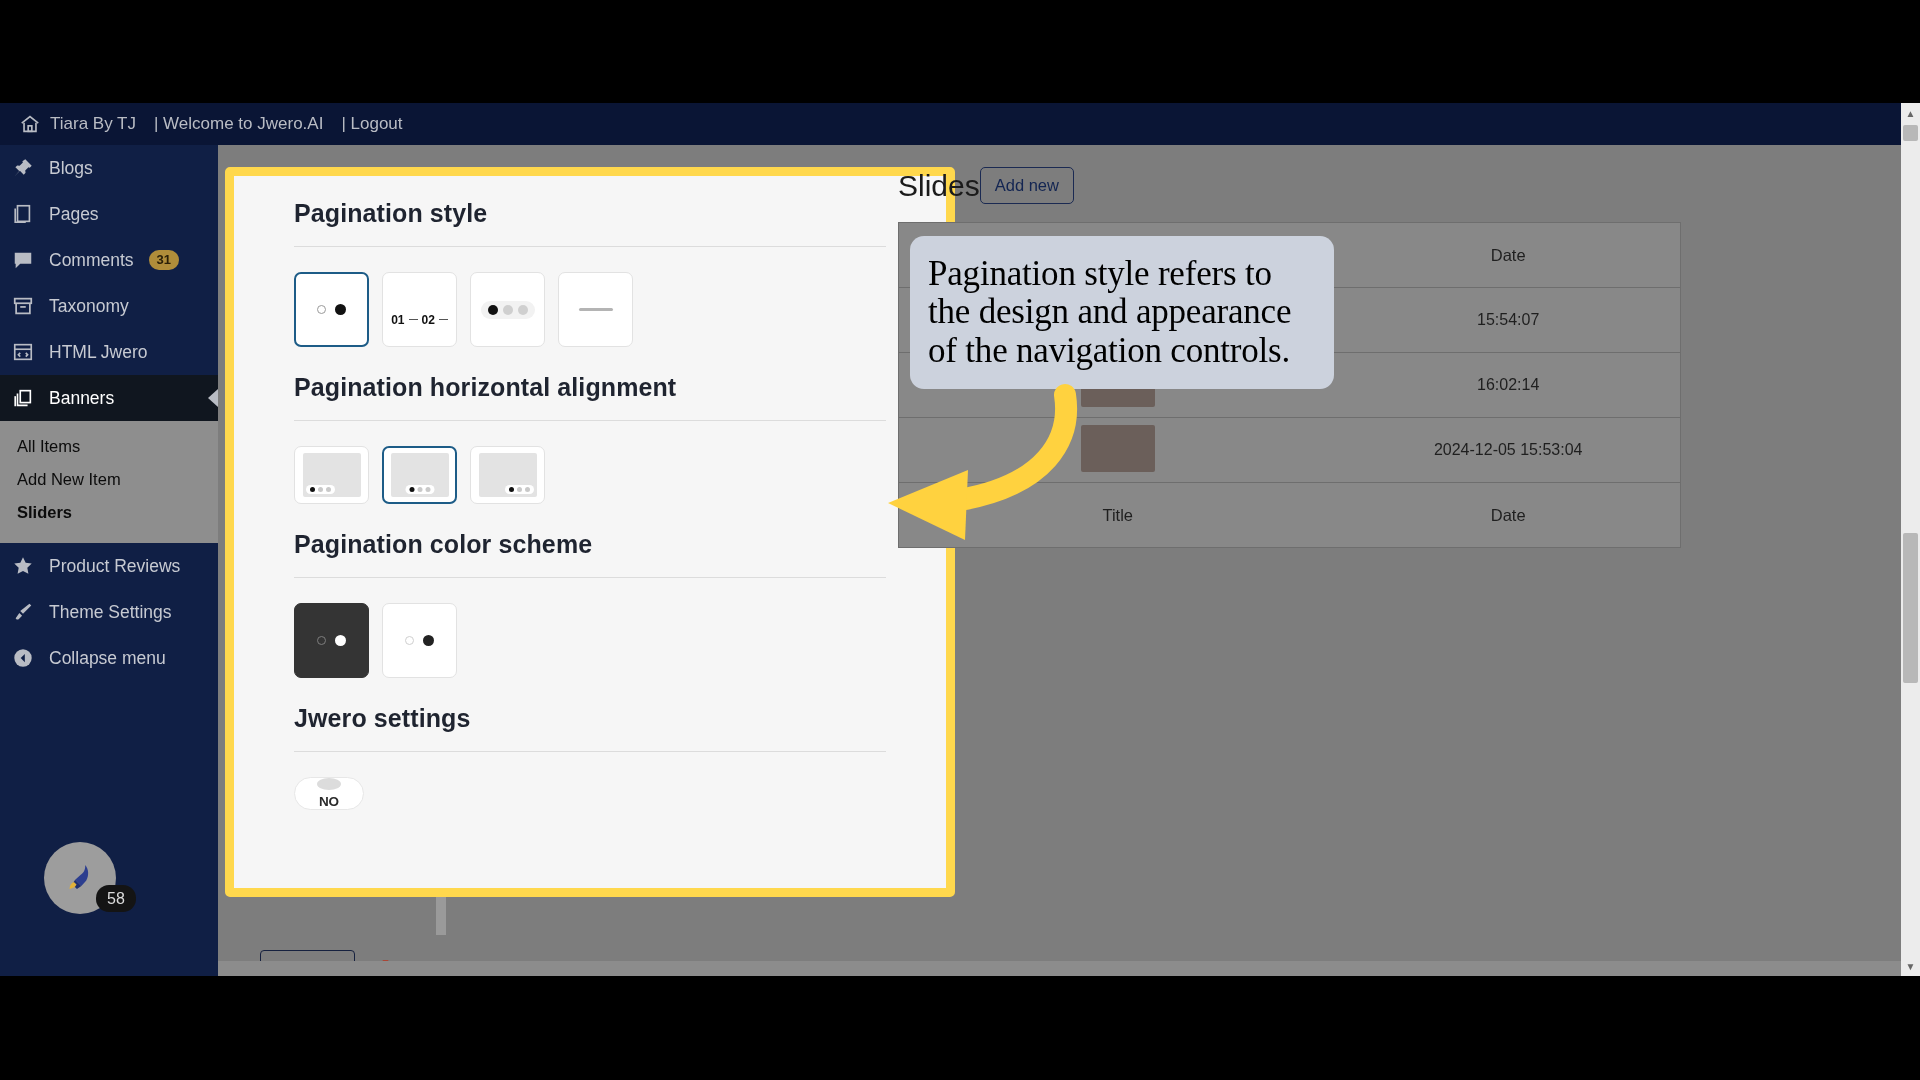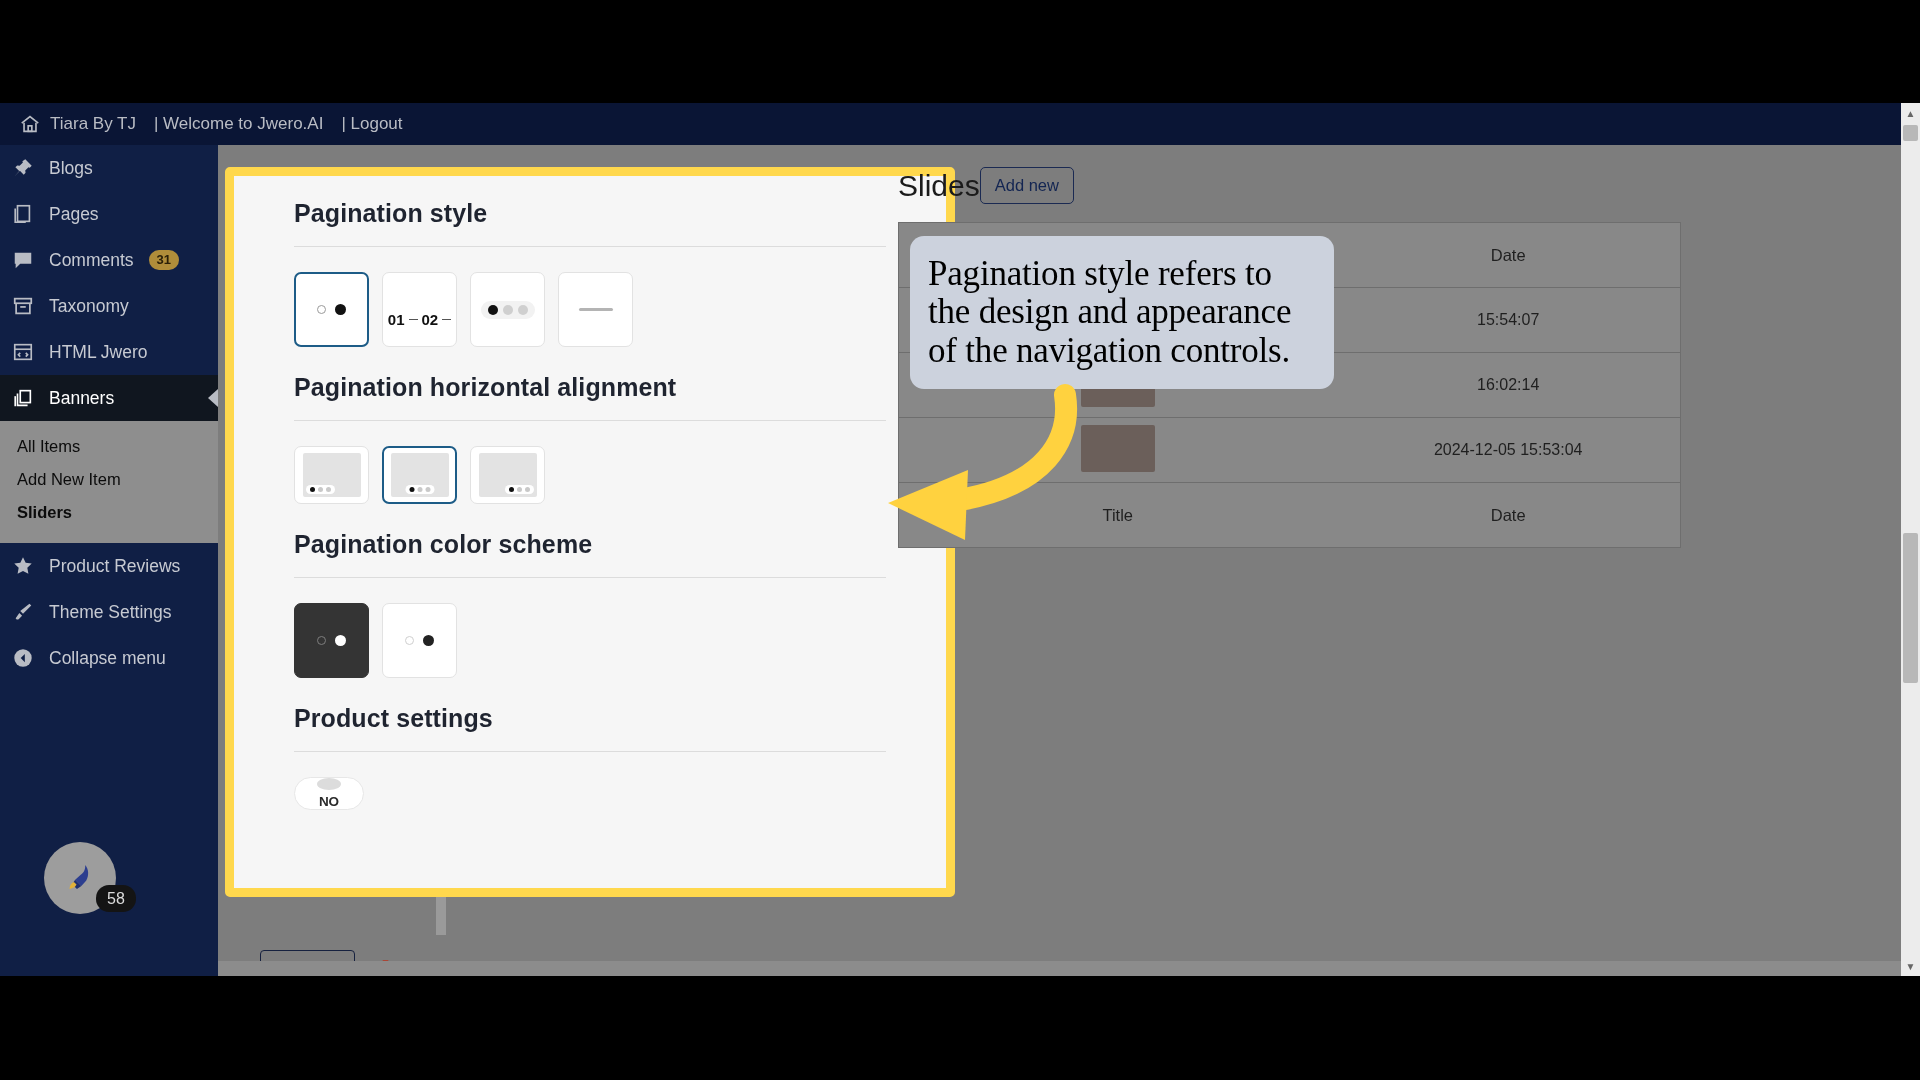--- a/index.html
+++ b/index.html
@@ -95,21 +95,21 @@
     width:75px; height:75px; background:#ffffff; border:1px solid #e2e2e2;
     border-radius:7px; display:flex; align-items:center; justify-content:center;
     cursor:pointer;
   }
   .opt-card.selected { border:2px solid #1d5c87; }
 
   
   .dots-a { display:flex; align-items:center; gap:9px; }
   .dot-hollow { width:9px; height:9px; border-radius:50%; border:1.4px solid #9a9a9a; }
   .dot-solid { width:11px; height:11px; border-radius:50%; background:#111; }
-  .numstyle { display:flex; align-items:center; gap:4px; font-size:15px; font-weight:bold; color:#111;margin-top:20px; }
+  .numstyle { display:flex; align-items:center; gap:4px; font-size:12px; font-weight:bold; color:#111;margin-top:20px; }
   .numstyle .ln { display:inline-block; width:9px; height:1.6px; background:#555; }
   .pillgroup {
     display:flex; align-items:center; gap:5px; background:#f2f2f2;
     border-radius:11px; padding:4px 7px;
   }
   .pill-dot-on { width:10px; height:10px; border-radius:50%; background:#111; }
   .pill-dot-off { width:10px; height:10px; border-radius:50%; background:#cfcfcf; }
   .barline { width:34px; height:2.5px; background:#b4b4b4; border-radius:2px; }
 
   
@@ -454,21 +454,21 @@
               <div class="scheme-card light">
                 <div class="dots-a">
                   <span class="sc-hollow-l"></span>
                   <span class="sc-solid-l"></span>
                 </div>
               </div>
             </div>
           </div>
 
           <div class="sect-block">
-            <div class="sect-title">Product settings</div>
+            <div class="sect-title">Jwero settings</div>
             <div class="sect-rule"></div>
             <div class="toggle">
               <span class="toggle-knob"></span>
               <span class="toggle-label">NO</span>
             </div>
           </div>
 
         </div>
       </div>
 

